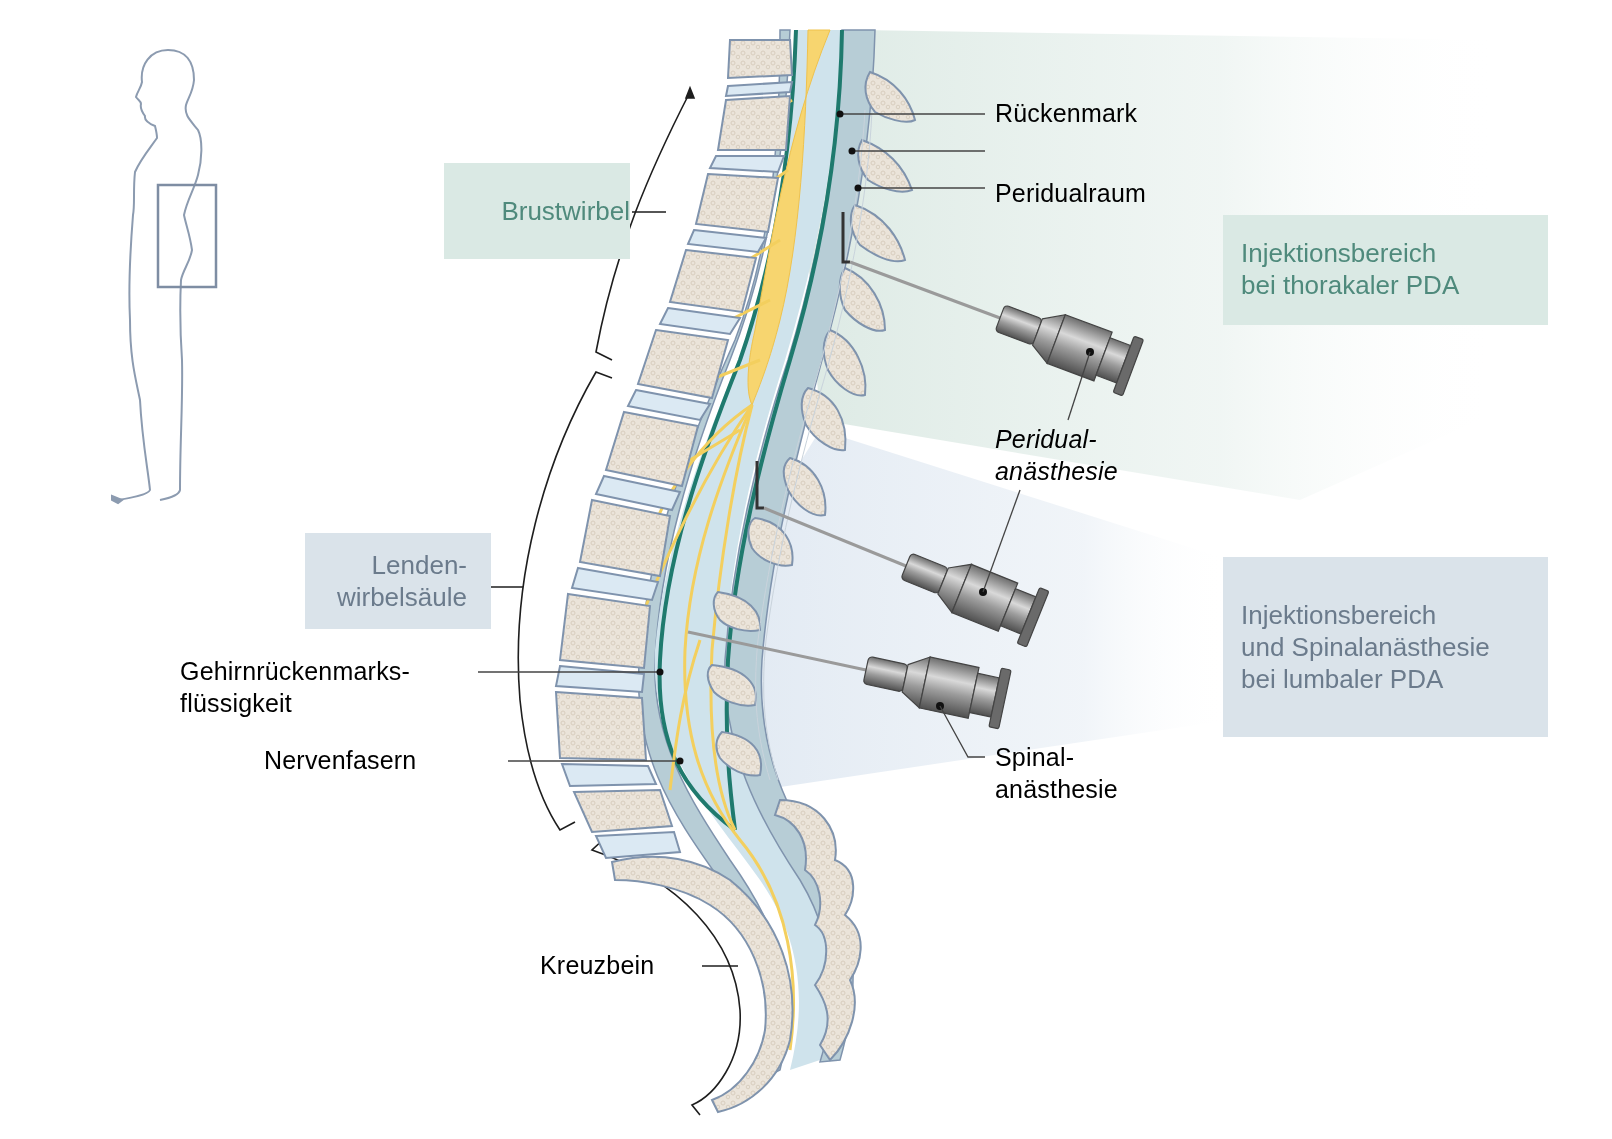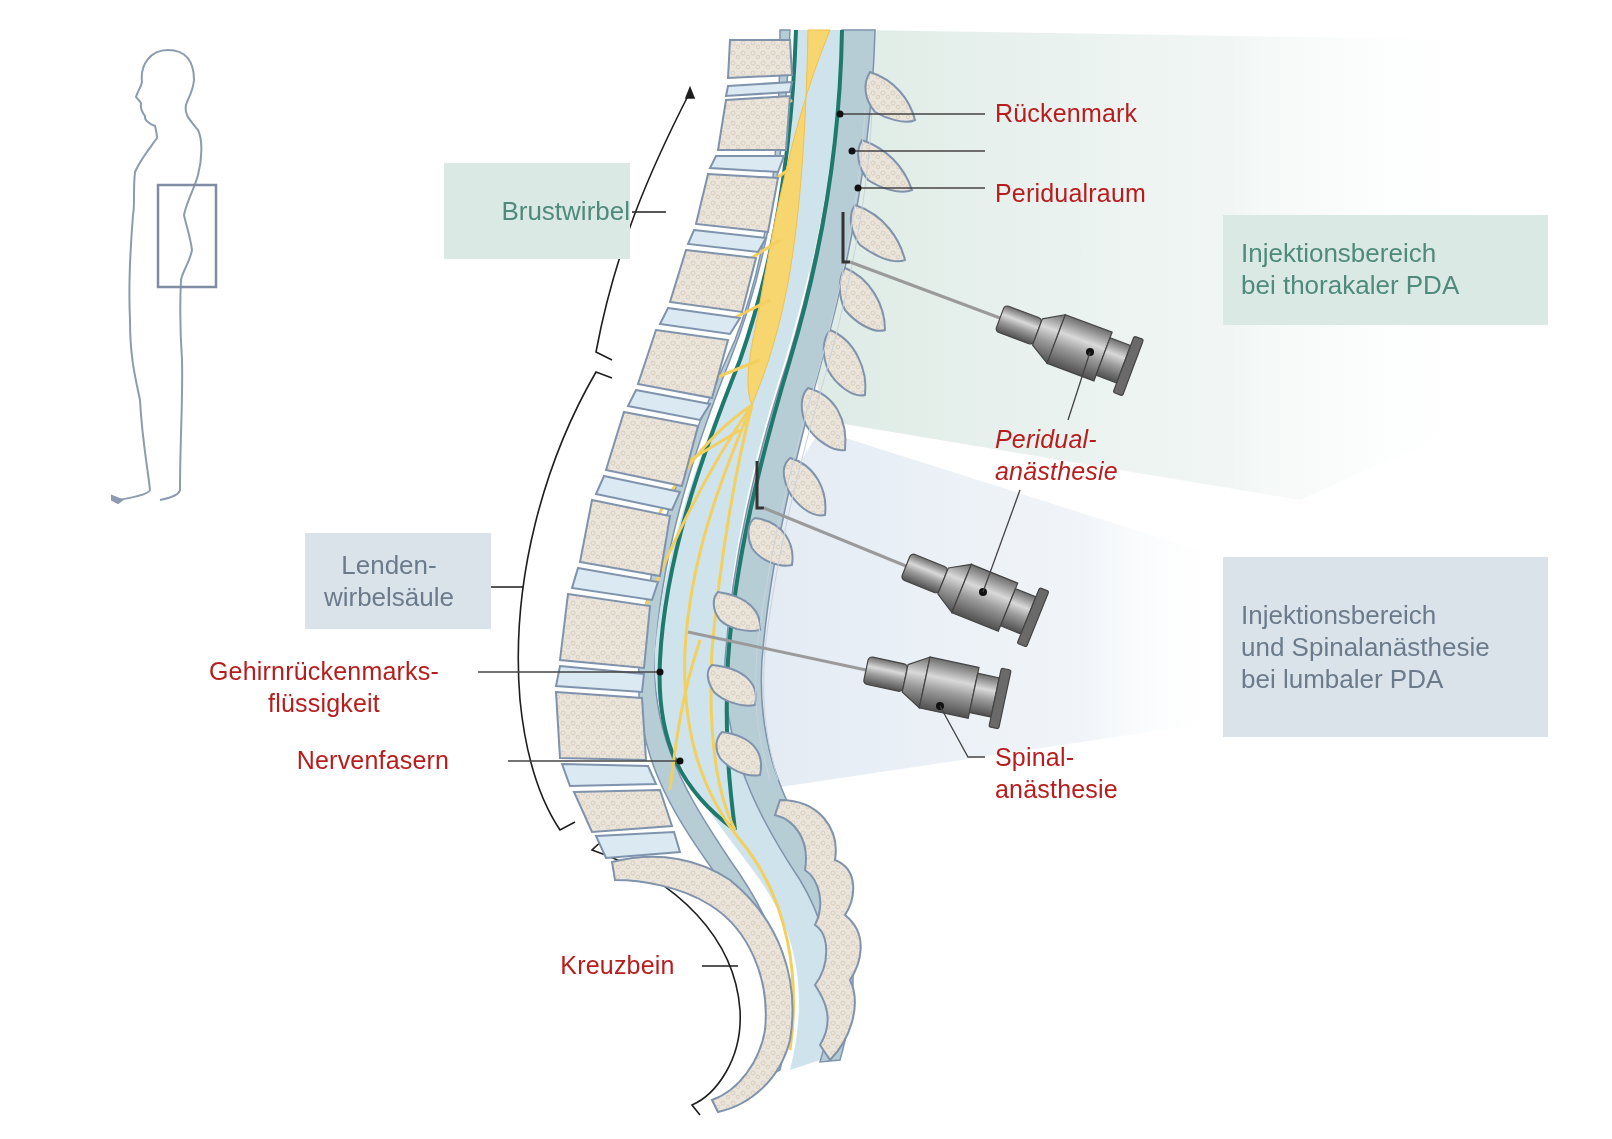--- a/index.html
+++ b/index.html
@@ -1,21 +1,21 @@
 <!DOCTYPE html>
 <html><head>
   <meta charset="utf-8">
   <style>
     html, body { margin: 0; padding: 0; background: #ffffff; }
     body { width: 1612px; height: 1139px; position: relative; overflow: hidden;
            font-family: "Liberation Sans", sans-serif; }
     #stage { position: absolute; left: 0; top: 0; width: 1612px; height: 1139px; }
-    .lbl { position: absolute; font-family: "Liberation Sans", sans-serif; color: #b91c1c;
+    .lbl { position: absolute; font-family: "Liberation Sans", sans-serif; color: #000000;
            font-size: 25px; line-height: 32px; white-space: nowrap; letter-spacing: 0.2px; }
-    .lbl.right { text-align: center; }
+    .lbl.right { text-align: left; }
     .box { position: absolute; font-family: "Liberation Sans", sans-serif; font-size: 26px;
            line-height: 32px; white-space: nowrap; }
     .box.green { background: #dae9e4; color: #4f8a7c; }
     .box.blue { background: #dae3ea; color: #6b7b8c; }
     .box span { display: block; }
   </style>
 </head>
 <body>
 
 <div id="stage">
@@ -184,21 +184,21 @@
       <circle cx="858" cy="188" r="3.5"></circle>
       <circle cx="660" cy="672" r="3.5"></circle>
       <circle cx="680" cy="761" r="3.5"></circle>
     </g>
   </svg>
 
   
   <div class="box green" style="left:444px; top:163px; width:186px; height:96px; text-align:right; padding-top:32px; box-sizing:border-box;">
     <span>Brustwirbel</span>
   </div>
-  <div class="box blue" style="left:305px; top:533px; width:186px; height:96px; text-align:center; padding:16px 18px 0 0; box-sizing:border-box;">
+  <div class="box blue" style="left:305px; top:533px; width:186px; height:96px; text-align:right; padding:16px 24px 0 0; box-sizing:border-box;">
     <span>Lenden-</span>
     <span>wirbelsäule</span>
   </div>
 
   
   <div class="box green" style="left:1223px; top:215px; width:325px; height:110px; padding:22px 0 0 18px; box-sizing:border-box;">
     <span>Injektionsbereich</span>
     <span>bei thorakaler PDA</span>
   </div>
   <div class="box blue" style="left:1223px; top:557px; width:325px; height:180px; padding:42px 0 0 18px; box-sizing:border-box;">

